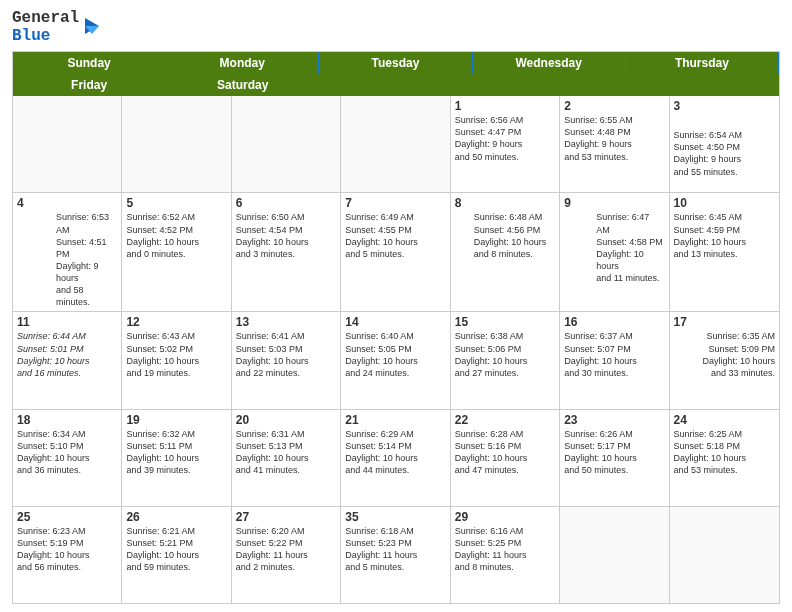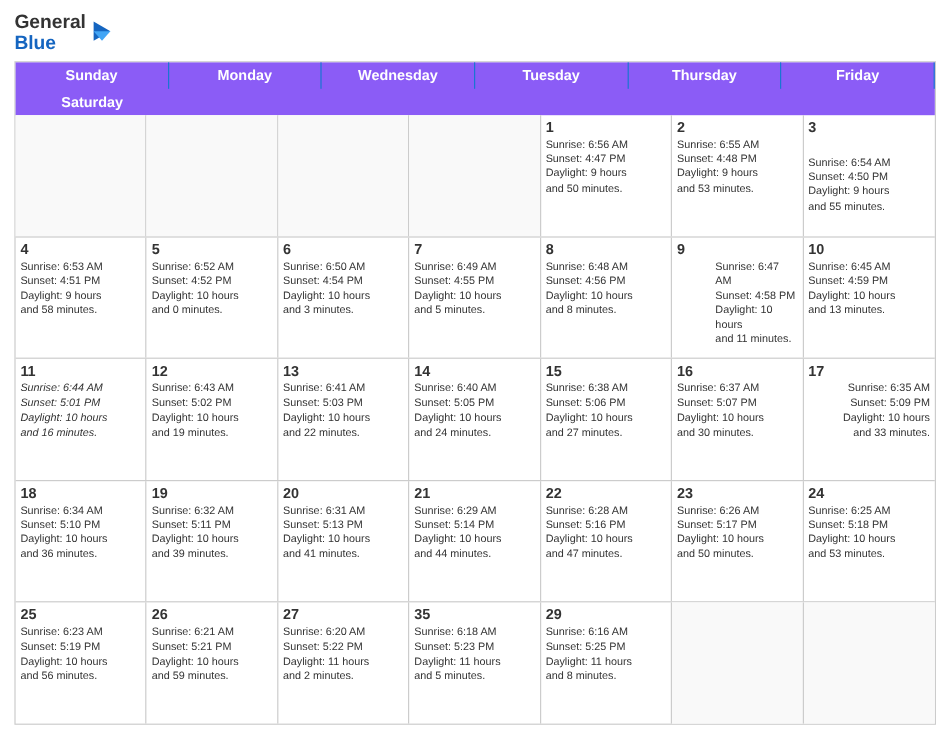--- a/index.html
+++ b/index.html
@@ -20,20 +20,21 @@
     .header {
       display: flex;
       justify-content: space-between;
       align-items: flex-start;
       margin-bottom: 6px;
     }
     .logo {
       display: flex;
       align-items: center;
       gap: 0px;
+      font-family: Liberation Mono, monospace;
     }
     .title-block {
       text-align: right;
     }
     .month-year {
       font-size: 28px;
       color: #333;
       font-weight: normal;
     }
     .location {
@@ -41,22 +42,22 @@
       color: #555;
     }
     .calendar {
       flex: 1;
       display: flex;
       flex-direction: column;
       border: 1px solid #ccc;
     }
     .cal-header {
       display: grid;
-      grid-template-columns: repeat(6, 1fr);
-      background: #8b5cf6;
+      grid-template-columns: repeat(5, 1fr);
+      background: #4d7c0f;
     }
     .cal-header-cell {
       color: #fff;
       font-size: 12px;
       font-weight: bold;
       text-align: center;
       padding: 4px 2px;
       border-right: 1px solid #1976d2;
     }
     .cal-header-cell:last-child { border-right: none; }
@@ -113,22 +114,22 @@
     <div class="title-block">
       <div class="month-year"></div>
       <div class="location"></div>
     </div>
   </div>
 
   <div class="calendar">
     <div class="cal-header">
     <div class="cal-header-cell">Sunday</div>
         <div class="cal-header-cell">Monday</div>
+        <div class="cal-header-cell">Tuesday</div>
         <div class="cal-header-cell">Wednesday</div>
-        <div class="cal-header-cell">Tuesday</div>
         <div class="cal-header-cell">Thursday</div>
         <div class="cal-header-cell">Friday</div>
         <div class="cal-header-cell">Saturday</div>
       </div>
     <div class="cal-body">
     <div class="cal-row">
           <div class="cal-cell empty"></div>
           <div class="cal-cell empty"></div>
           <div class="cal-cell empty"></div>
           <div class="cal-cell empty"></div>
@@ -150,21 +151,21 @@
             <span class="day-num">3</span>
             <div class="day-info" style="white-space: pre-line; margin-top: 16px;">Sunrise: 6:54 AM
 Sunset: 4:50 PM
 Daylight: 9 hours
 and 55 minutes.</div>
           </div>
         </div>
         <div class="cal-row">
           <div class="cal-cell">
             <span class="day-num">4</span>
-            <div class="day-info" style="white-space: pre-line;">Sunrise: 6:53 AM
+            <div class="day-info" style="white-space: pre-line; margin-left: 39px;">Sunrise: 6:53 AM
 Sunset: 4:51 PM
 Daylight: 9 hours
 and 58 minutes.</div>
           </div>
           <div class="cal-cell">
             <span class="day-num">5</span>
             <div class="day-info" style="white-space: pre-line;">Sunrise: 6:52 AM
 Sunset: 4:52 PM
 Daylight: 10 hours
 and 0 minutes.</div>
@@ -178,21 +179,21 @@
           </div>
           <div class="cal-cell">
             <span class="day-num">7</span>
             <div class="day-info" style="white-space: pre-line;">Sunrise: 6:49 AM
 Sunset: 4:55 PM
 Daylight: 10 hours
 and 5 minutes.</div>
           </div>
           <div class="cal-cell">
             <span class="day-num">8</span>
-            <div class="day-info" style="white-space: pre-line;">Sunrise: 6:48 AM
+            <div class="day-info" style="white-space: pre-line; margin-left: 19px;">Sunrise: 6:48 AM
 Sunset: 4:56 PM
 Daylight: 10 hours
 and 8 minutes.</div>
           </div>
           <div class="cal-cell">
             <span class="day-num">9</span>
             <div class="day-info" style="white-space: pre-line; margin-left: 32px;">Sunrise: 6:47 AM
 Sunset: 4:58 PM
 Daylight: 10 hours
 and 11 minutes.</div>

